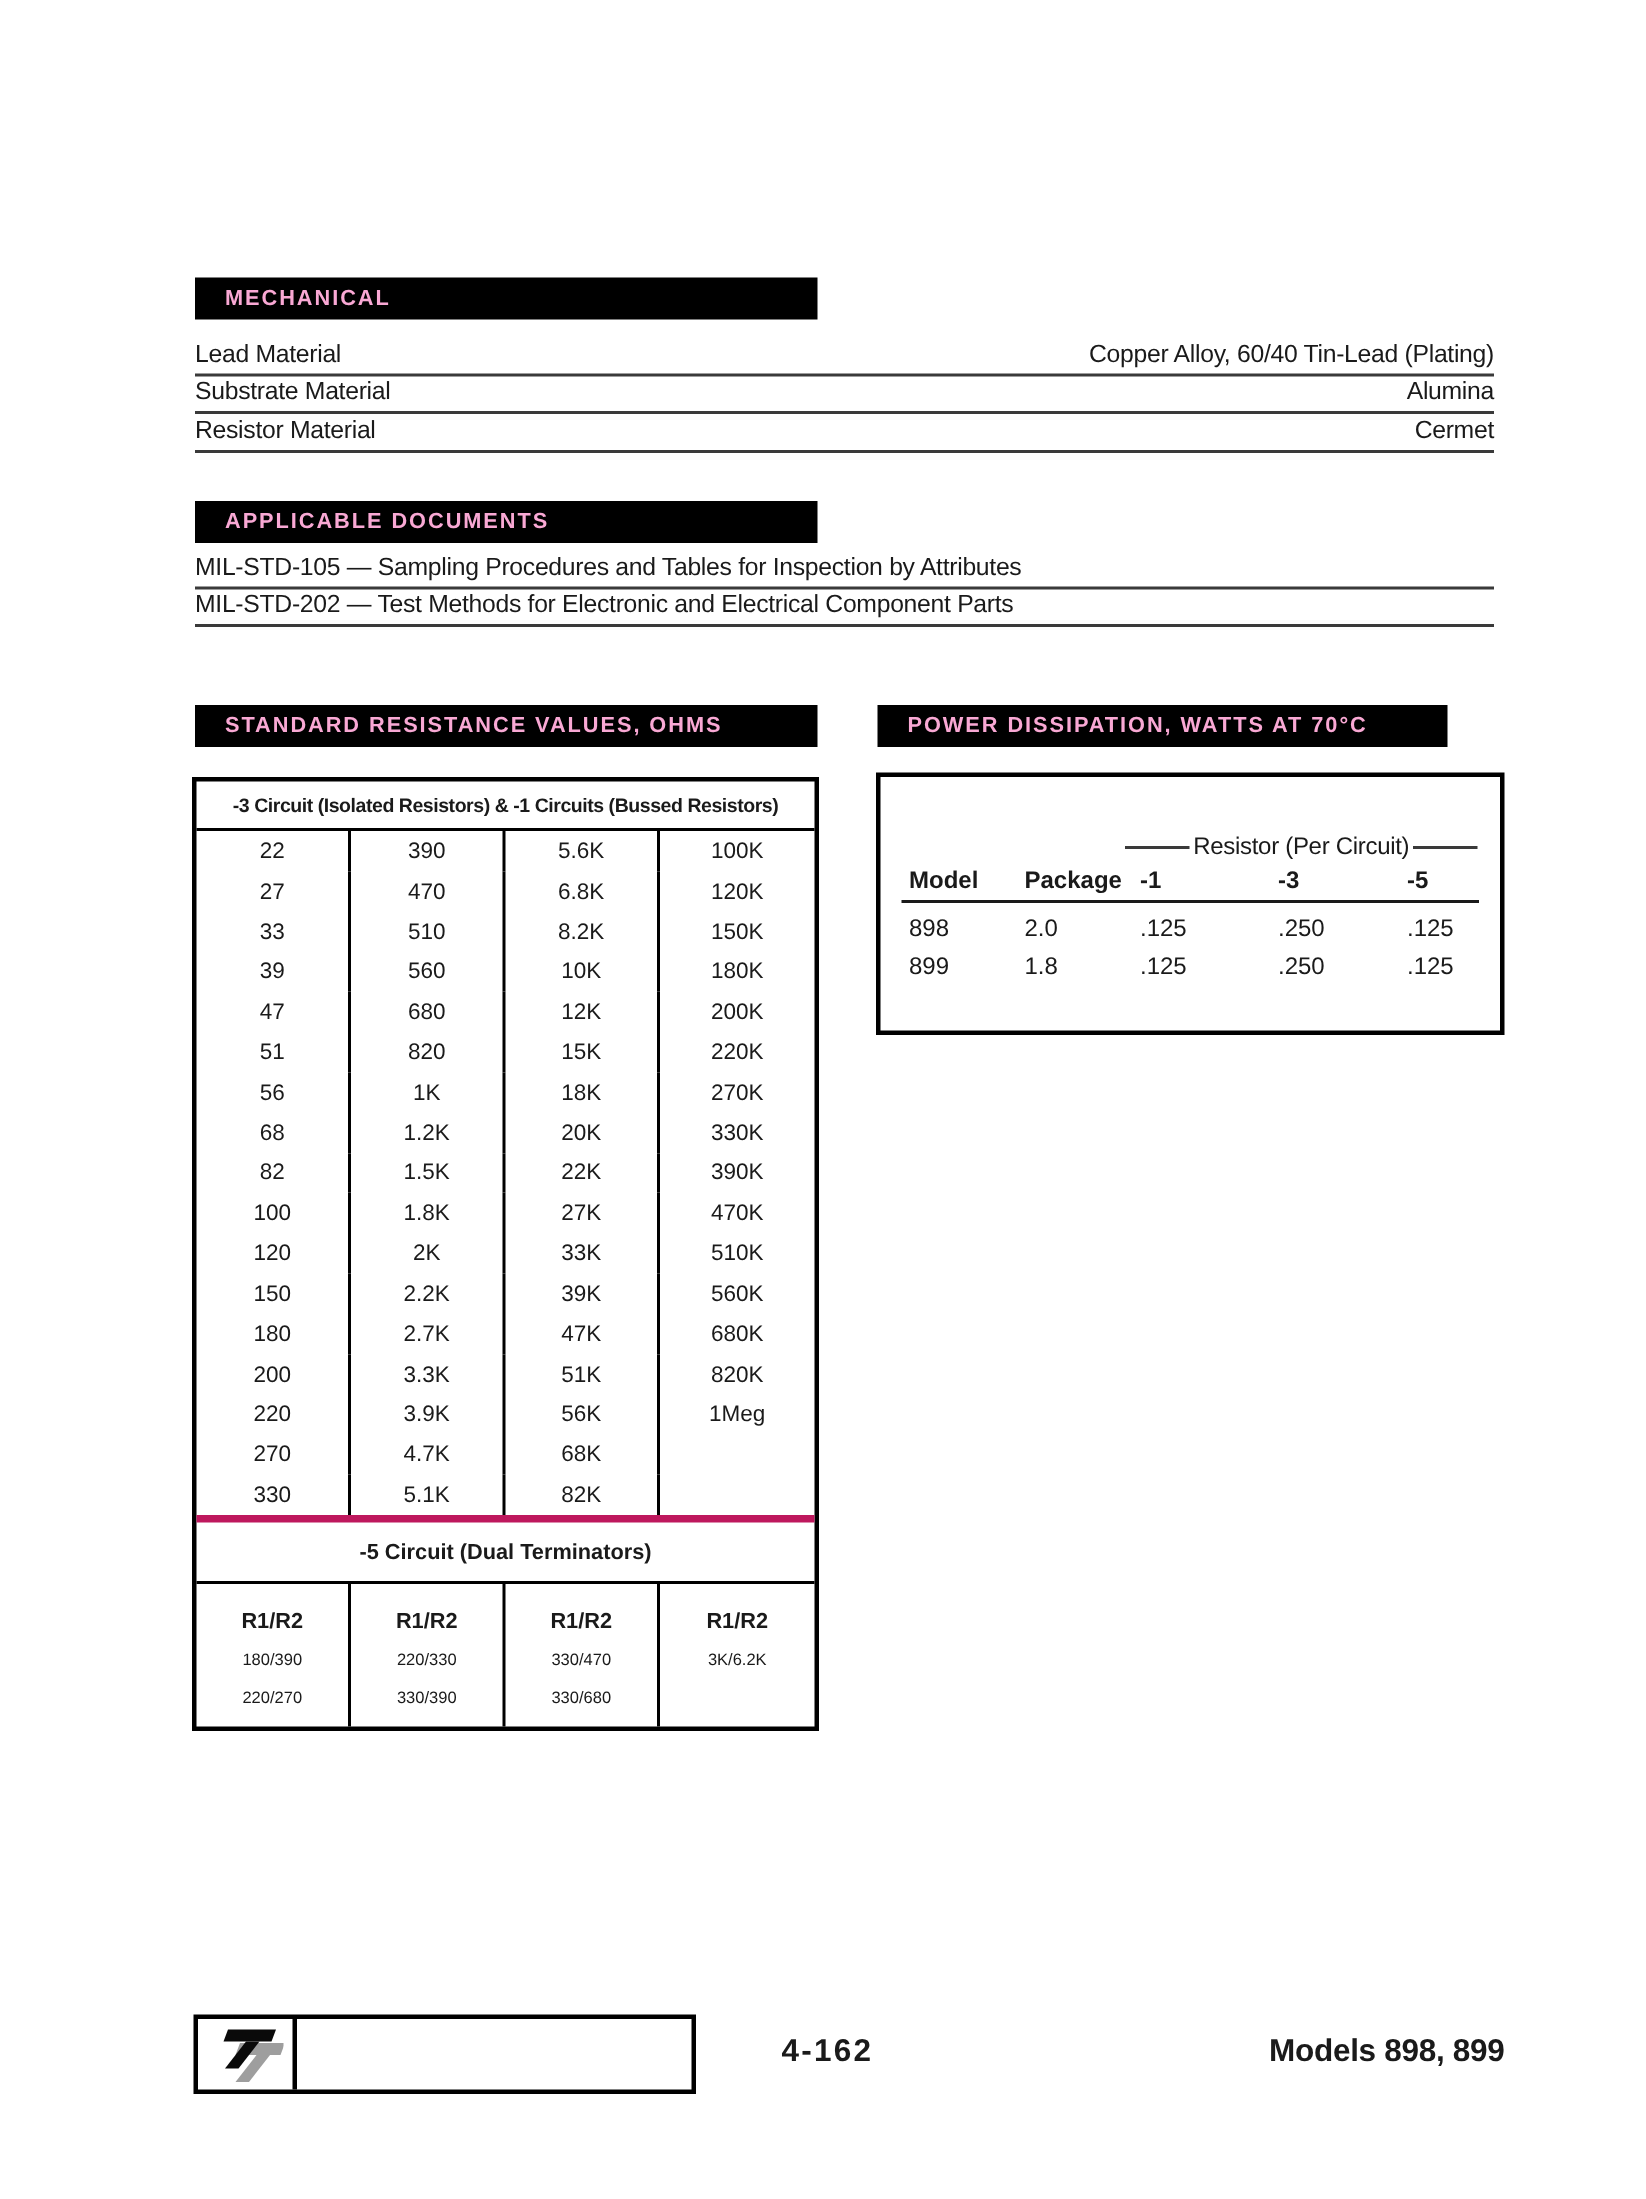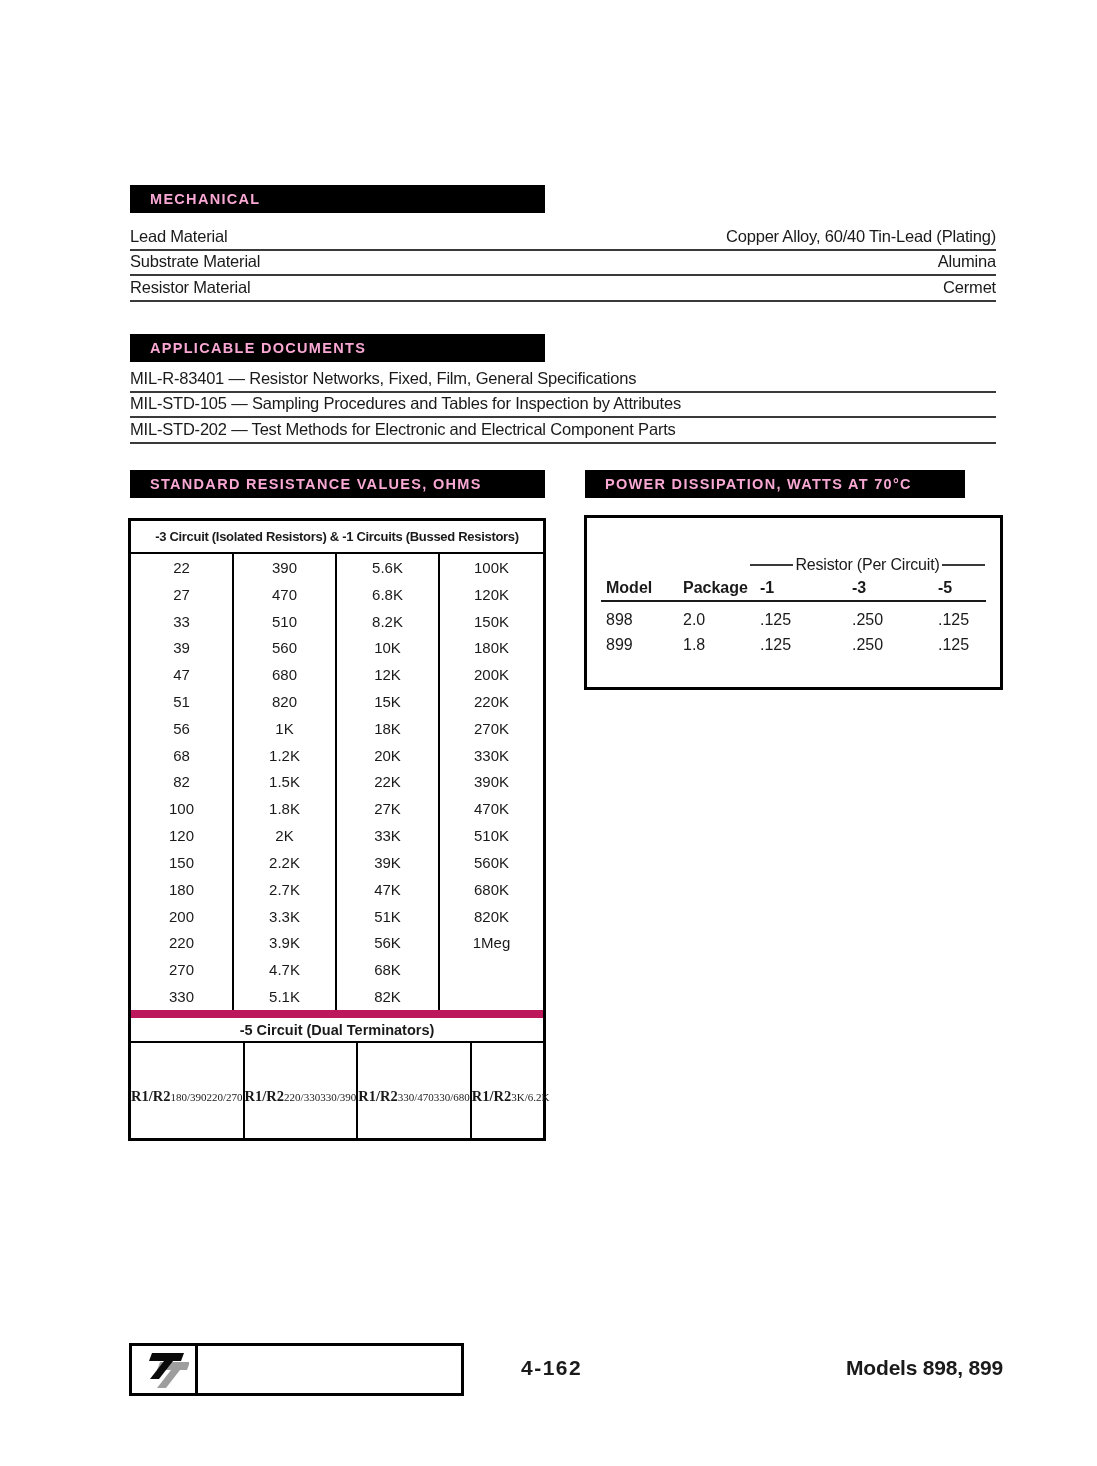--- a/index.html
+++ b/index.html
@@ -46,26 +46,26 @@
     display:flex; align-items:center; justify-content:center;
     font-weight:bold; font-size:13px; letter-spacing:-0.3px; white-space:nowrap;
   }
   .res-grid { height:456px; display:grid; grid-auto-rows:1fr; }
   .res-row { display:grid; grid-template-columns:repeat(4,1fr); }
   .res-cell {
     display:flex; align-items:center; justify-content:center; font-size:15px;
   }
   .res-row .res-cell:not(:last-child) { border-right:2px solid #000; }
   .res-dual-head {
-    height:33px; border-top:8px solid #be185d; border-bottom:2px solid #000;
+    height:46px; border-top:5px solid #be185d; border-bottom:2px solid #000;
     display:flex; align-items:center; justify-content:center;
     font-weight:bold; font-size:14.5px;
   }
   .dual-grid { display:grid; grid-template-columns:repeat(4,1fr); height:95px; }
-  .dual-col { display:flex; flex-direction:row; align-items:center; padding-top:12px;font-family:Liberation Serif, serif; }
+  .dual-col { display:flex; flex-direction:column; align-items:center; padding-top:12px; }
   .dual-col:not(:last-child) { border-right:2px solid #000; }
   .dual-h { font-weight:bold; font-size:14.5px; height:26px; display:flex; align-items:center; }
   .dual-v { font-size:11px; height:25px; display:flex; align-items:center; }
 
   
   .pow-table {
     position:absolute; left:584px; top:515px; width:419px; height:175px;
     border:3px solid #000; background:#fff;
   }
   .pow-group {
@@ -133,23 +133,20 @@
         <span class="spec-label">Resistor Material</span>
         <span class="spec-value">Cermet</span>
       </div>
     </div>
 
   <div class="bar" id="bar-docs">
     <span>APPLICABLE DOCUMENTS</span>
   </div>
   <div class="doc-rows">
 
-      <div class="doc-row">
-        <span>MIL-R-83401 — Resistor Networks, Fixed, Film, General Specifications</span>
-      </div>
 
       <div class="doc-row">
         <span>MIL-STD-105 — Sampling Procedures and Tables for Inspection by Attributes</span>
       </div>
 
       <div class="doc-row">
         <span>MIL-STD-202 — Test Methods for Electronic and Electrical Component Parts</span>
       </div>
     </div>
 

